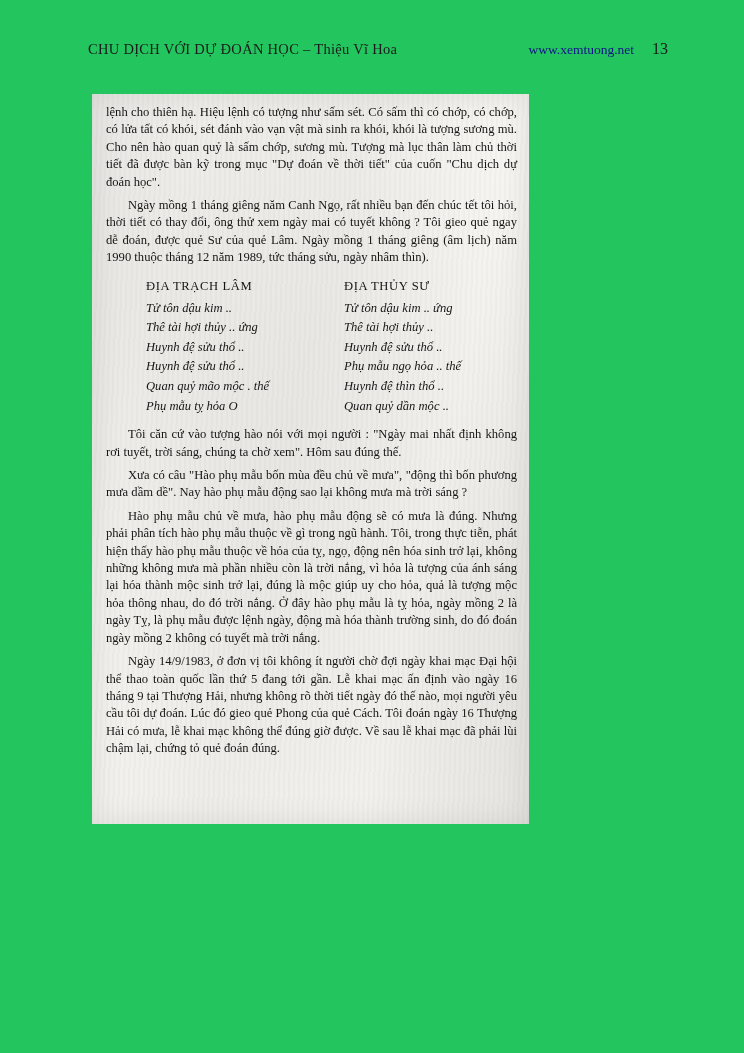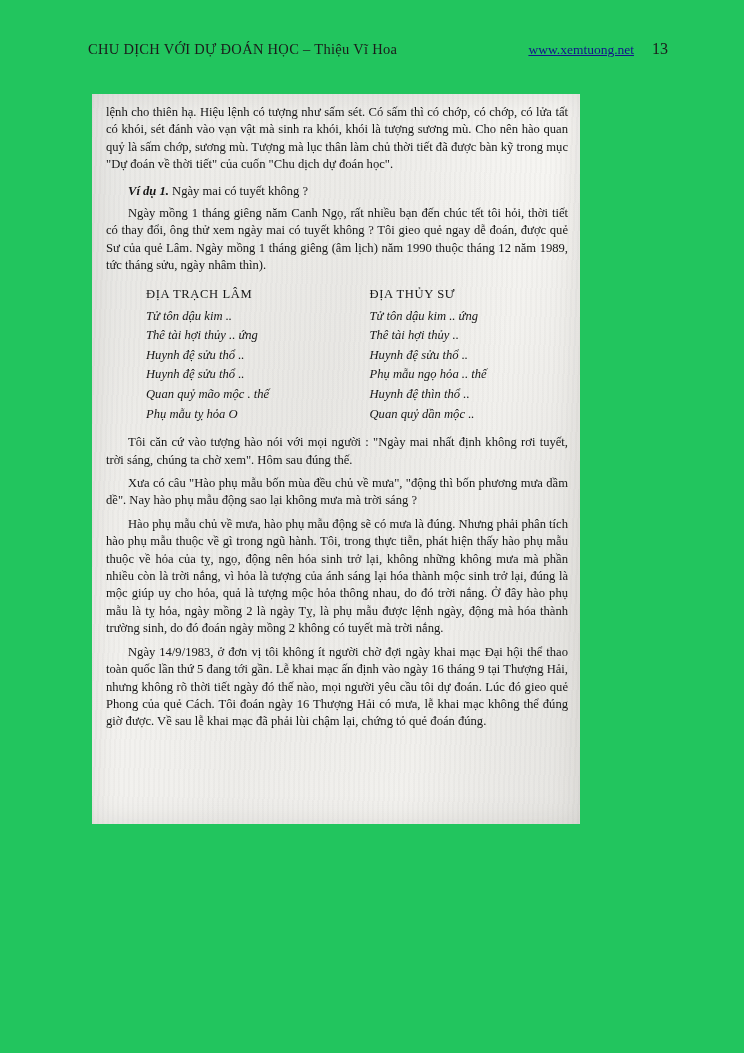--- a/index.html
+++ b/index.html
@@ -36,35 +36,34 @@
     font-family: "Liberation Serif", serif;
     font-size: 14.5px;
     letter-spacing: 0.3px;
     color: #1b1b1b;
     white-space: nowrap;
   }
   .header-url {
     margin-left: auto;
     font-size: 13.5px;
     color: #13138a;
-    text-decoration: underline;
     white-space: nowrap;
   }
   .header-pageno {
     margin-left: 18px;
     font-size: 16px;
     color: #1b1b1b;
   }
 
   
   .scan {
     position: absolute;
     left: 92px;
     top: 94px;
-    width: 488px;
+    width: 437px;
     height: 730px;
     background: linear-gradient(103deg, #ececea 0%, #f4f3f0 18%, #efeeeb 46%, #f6f5f2 72%, #e9e8e5 100%);
     box-shadow: inset 0 0 28px rgba(120,118,112,0.18);
     padding: 10px 12px 14px 14px;
     box-sizing: border-box;
     overflow: hidden;
   }
   .scan::after {
     content: "";
     position: absolute;
@@ -141,24 +140,20 @@
     <span class="header-title">CHU DỊCH VỚI DỰ ĐOÁN HỌC – Thiệu Vĩ Hoa</span>
     <span class="header-url">www.xemtuong.net</span>
     <span class="header-pageno">13</span>
   </div>
 
   <div class="scan">
     <div class="scan-inner">
 
       <p class="body">lệnh cho thiên hạ. Hiệu lệnh có tượng như sấm sét. Có sấm thì có chớp, có chớp, có lửa tất có khói, sét đánh vào vạn vật mà sinh ra khói, khói là tượng sương mù. Cho nên hào quan quỷ là sấm chớp, sương mù. Tượng mà lục thân làm chủ thời tiết đã được bàn kỹ trong mục "Dự đoán về thời tiết" của cuốn "Chu dịch dự đoán học".</p>
 
-      <p class="example">
-        <span class="ex-label">Ví dụ 1.</span>
-        <span>Ngày mai có tuyết không ?</span>
-      </p>
 
       <p class="body indent">Ngày mồng 1 tháng giêng năm Canh Ngọ, rất nhiều bạn đến chúc tết tôi hỏi, thời tiết có thay đổi, ông thử xem ngày mai có tuyết không ? Tôi gieo quẻ ngay dễ đoán, được quẻ Sư của quẻ Lâm. Ngày mồng 1 tháng giêng (âm lịch) năm 1990 thuộc tháng 12 năm 1989, tức tháng sửu, ngày nhâm thìn).</p>
 
       <div class="hex-wrap">
         <div class="hex-col">
           <div class="hex-title">ĐỊA TRẠCH LÂM</div>
           <div class="hex-line">Tử tôn dậu kim ..</div>
           <div class="hex-line">Thê tài hợi thủy .. ứng</div>
           <div class="hex-line">Huynh đệ sửu thổ ..</div>
           <div class="hex-line">Huynh đệ sửu thổ ..</div>

